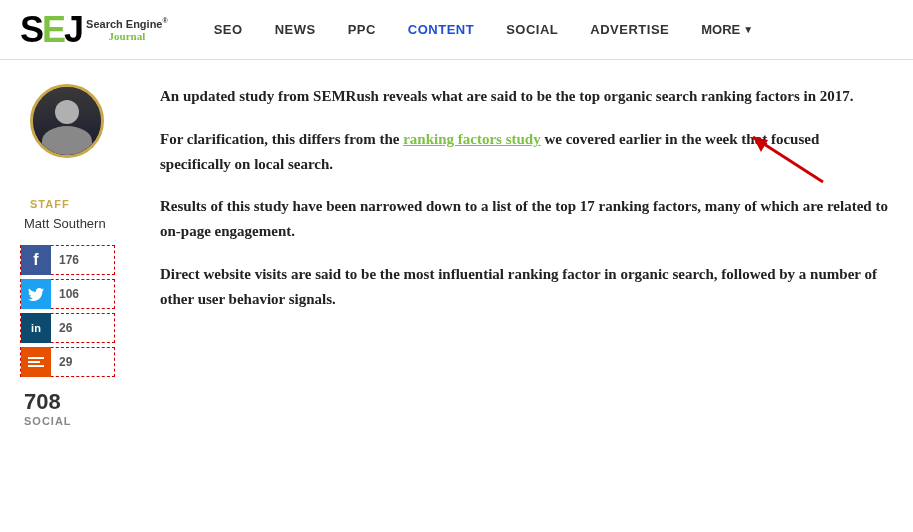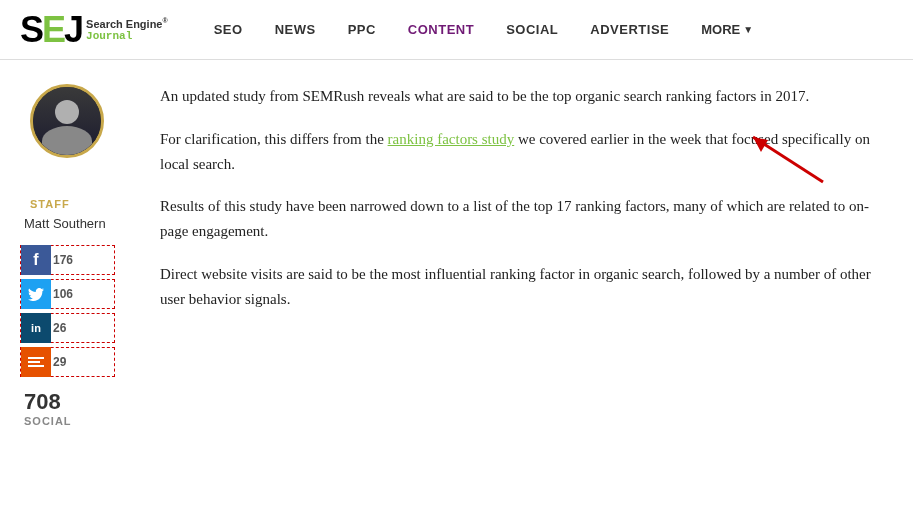--- a/index.html
+++ b/index.html
@@ -28,39 +28,39 @@
       line-height: 1;
     }
     .logo-sej span.e-letter { color: #7dc242; }
     .logo-text {
       display: flex;
       flex-direction: column;
       line-height: 1.1;
       margin-left: 4px;
     }
     .logo-text .search { font-family: Arial, sans-serif; font-size: 11px; font-weight: bold; color: #333; }
-    .logo-text .journal { font-family: Liberation Mono, monospace; font-size: 11px; font-weight: bold; color: #7dc242; }
+    .logo-text .journal { font-family: Liberation Serif, serif; font-size: 11px; font-weight: bold; color: #7dc242; text-align: center; }
     .logo-text .reg { font-size: 7px; vertical-align: super; color: #333; }
 
     nav {
       display: flex;
       align-items: center;
       gap: 0;
     }
     .nav-item {
       font-family: Arial, sans-serif;
       font-size: 13px;
       font-weight: 700;
       color: #333;
       text-decoration: none;
       padding: 0 16px;
       letter-spacing: 0.5px;
       cursor: pointer;
     }
-    .nav-item.active { color: #701a75; }
+    .nav-item.active { color: #1d4ed8; }
     .nav-more {
       display: flex;
       align-items: center;
       font-family: Arial, sans-serif;
       font-size: 13px;
       font-weight: 700;
       color: #333;
       cursor: pointer;
       padding: 0 16px;
     }
@@ -171,21 +171,21 @@
     .social-icon.li { background: #0c4a6e; }
     .social-icon.bs { background: #e65100; display: flex; flex-direction: column; gap: 2px; align-items: center; justify-content: center; }
     .bs-lines { display: flex; flex-direction: column; gap: 2px; }
     .bs-line { width: 16px; height: 2px; background: #fff; }
     .bs-line:nth-child(2) { width: 12px; }
     .social-count {
       font-family: Arial, sans-serif;
       font-size: 12px;
       font-weight: bold;
       color: #555;
-      padding-left: 2px;
+      padding-left: 8px;
       text-align: right;
     }
 
     
     .reads-area {
       margin-top: 8px;
       margin-left: 4px;
     }
     .reads-number {
       font-family: Arial, sans-serif;
@@ -205,20 +205,21 @@
     .article-main {
       flex: 1;
       padding-left: 10px;
     }
     .article-para {
       font-family: Georgia, serif;
       font-size: 15px;
       line-height: 1.65;
       color: #222;
       margin-bottom: 18px;
+      font-weight: bold;
     }
     .article-para a, .article-link {
       color: #7dc242;
       text-decoration: underline;
       cursor: pointer;
     }
   </style>
 </head>
 <body>
 

